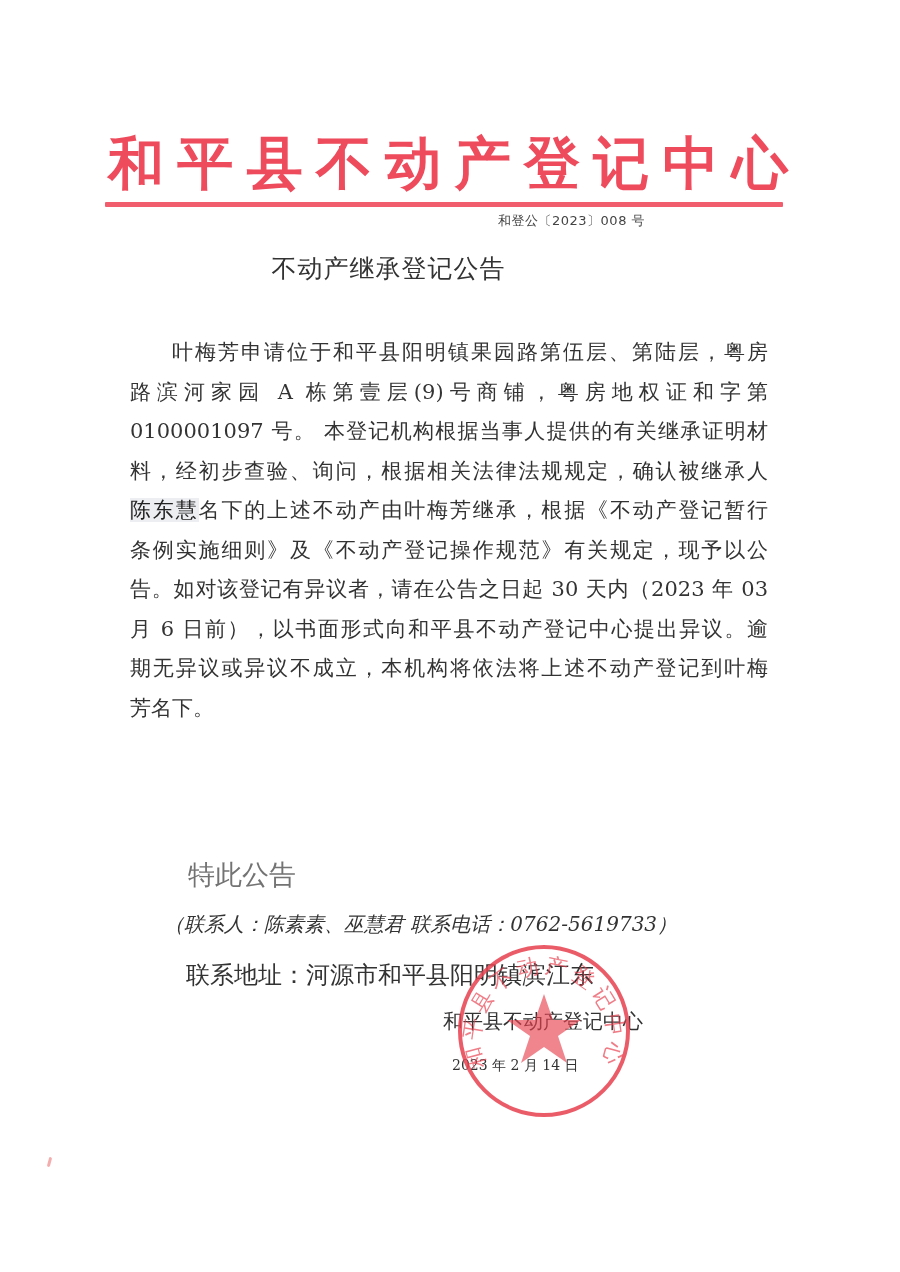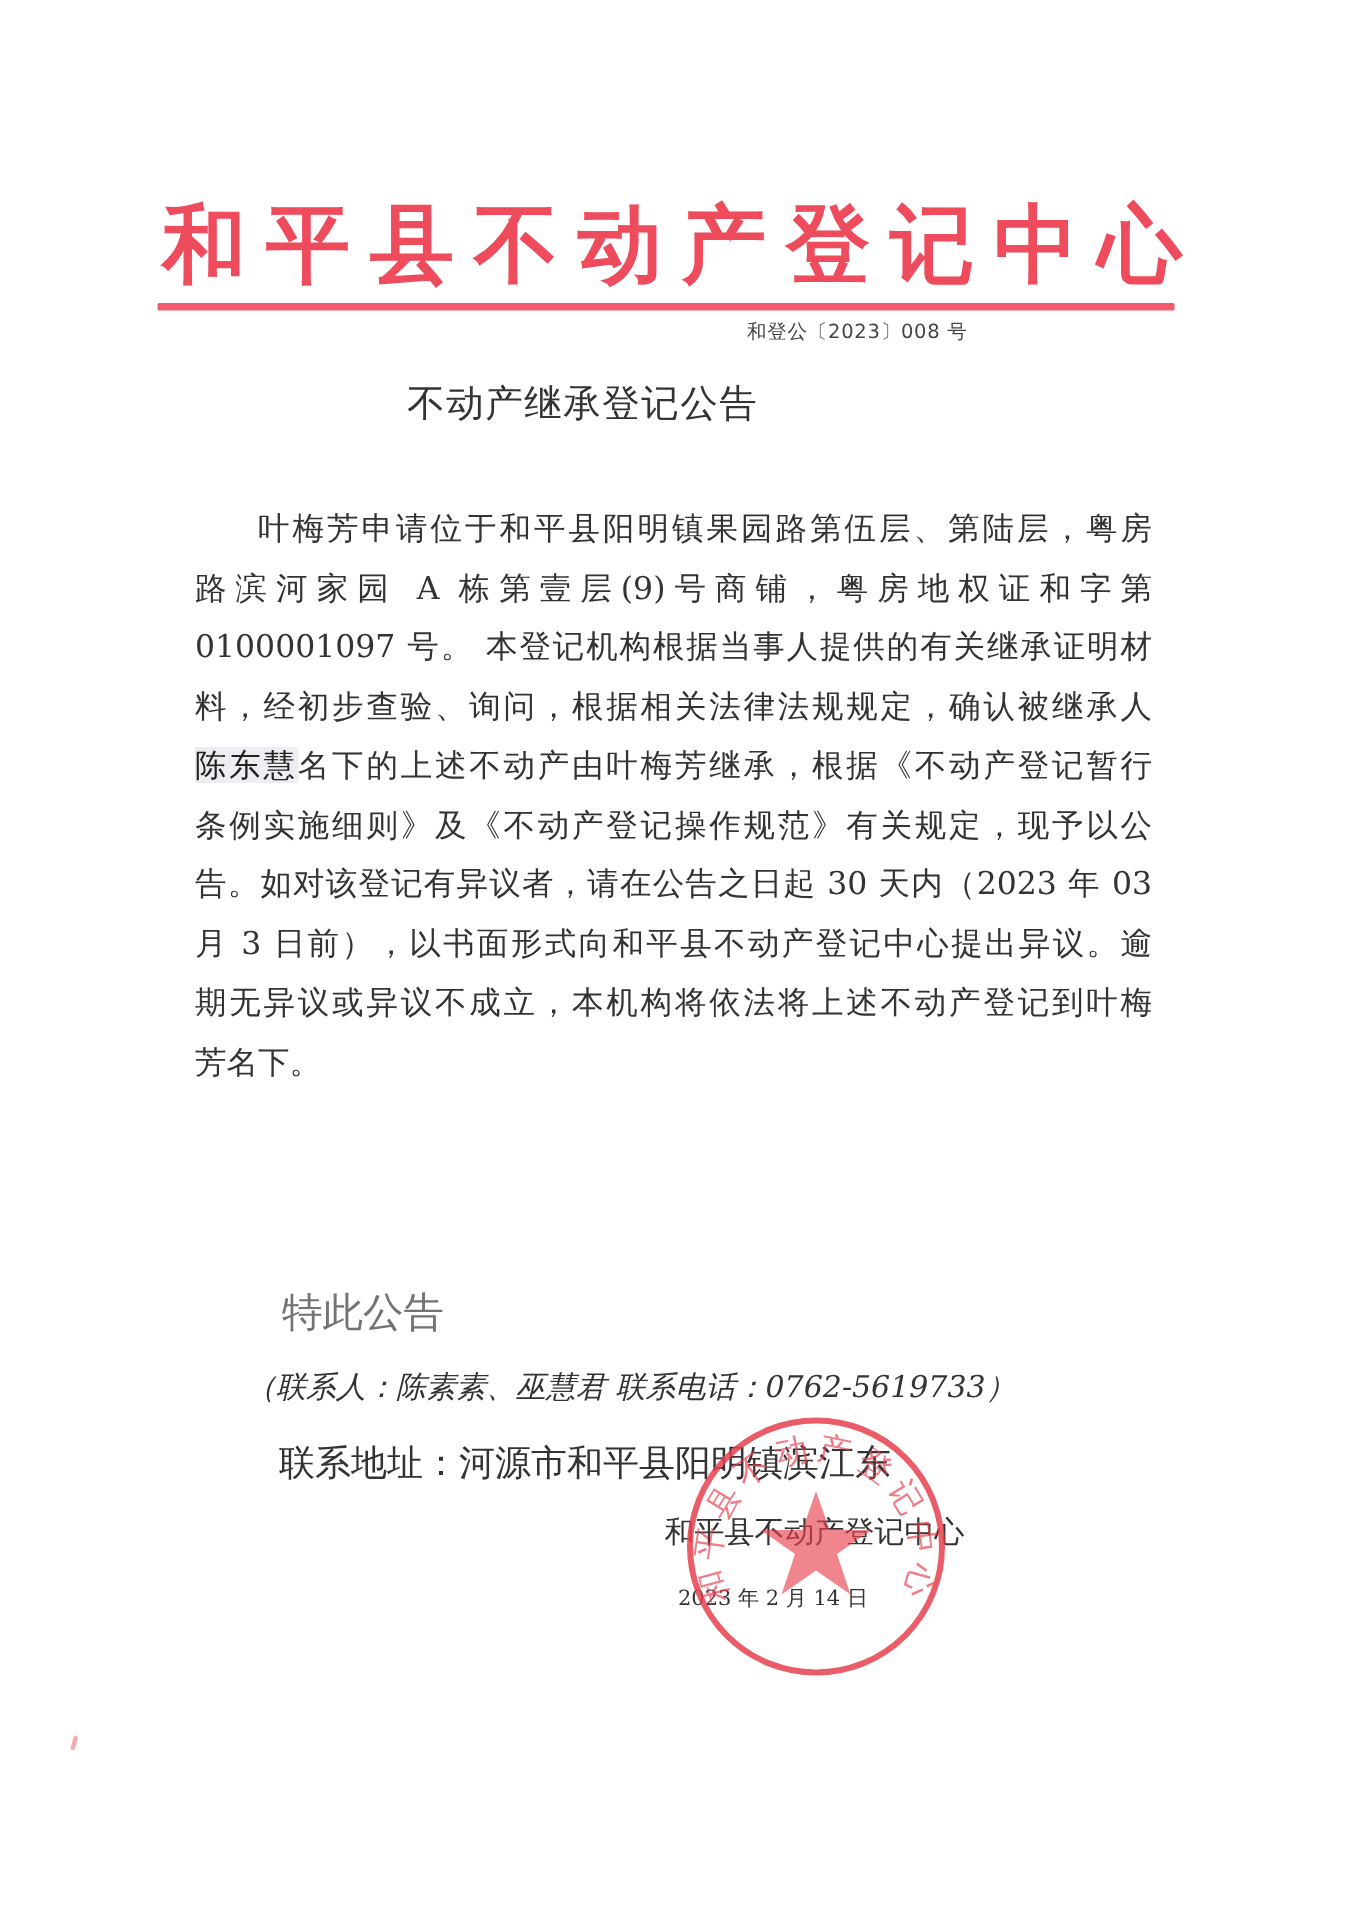--- a/index.html
+++ b/index.html
@@ -106,21 +106,21 @@
   <div class="doc-title">不动产继承登记公告</div>
 
   <div class="body-text">
     <span class="body-line indent">叶梅芳申请位于和平县阳明镇果园路第伍层、第陆层，粤房</span>
     <span class="body-line">路滨河家园 A 栋第壹层(9)号商铺，粤房地权证和字第</span>
     <span class="body-line">0100001097 号。 本登记机构根据当事人提供的有关继承证明材</span>
     <span class="body-line">料，经初步查验、询问，根据相关法律法规规定，确认被继承人</span>
     <span class="body-line"><span class="heir-name">陈东慧</span><span>名下的上述不动产由叶梅芳继承，根据《不动产登记暂行</span></span>
     <span class="body-line">条例实施细则》及《不动产登记操作规范》有关规定，现予以公</span>
     <span class="body-line">告。如对该登记有异议者，请在公告之日起 30 天内（2023 年 03</span>
-    <span class="body-line">月 3 日前），以书面形式向和平县不动产登记中心提出异议。逾</span>
+    <span class="body-line">月 6 日前），以书面形式向和平县不动产登记中心提出异议。逾</span>
     <span class="body-line">期无异议或异议不成立，本机构将依法将上述不动产登记到叶梅</span>
     <span class="body-line last">芳名下。</span>
   </div>
 
   <div class="closing">特此公告</div>
 
   <div class="contact">（联系人：陈素素、巫慧君  联系电话：0762-5619733）</div>
 
   <div class="address">联系地址：河源市和平县阳明镇滨江东</div>
 

